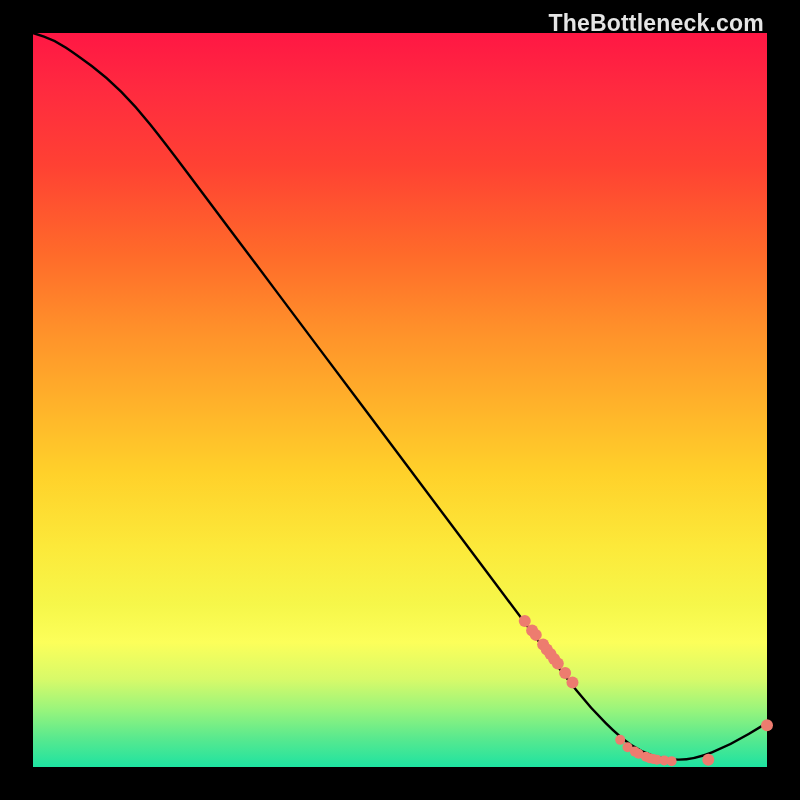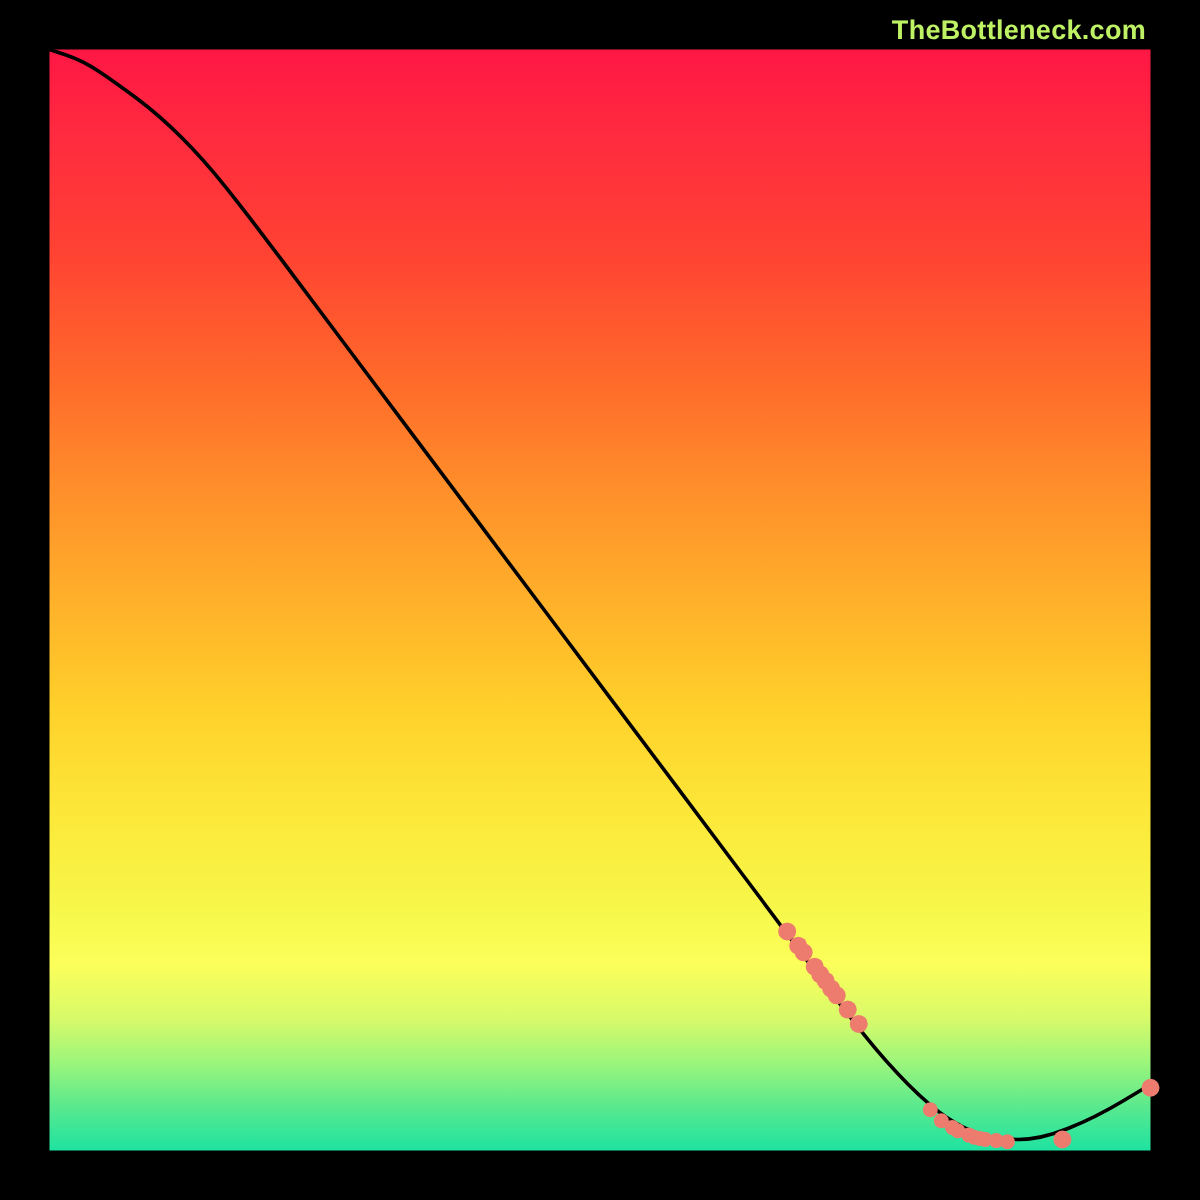--- a/index.html
+++ b/index.html
@@ -36,23 +36,23 @@
       #9cf57b 92%,
       #5ae98e 96%,
       #1ee3a1 100%
     );
   }
   .watermark {
     position: absolute;
     top: 10px;
     right: 36px;
     font-family: Arial, Helvetica, sans-serif;
-    font-size: 18px;
+    font-size: 23px;
     font-weight: 600;
-    color: #bef264;
+    color: #e5e5e5;
     letter-spacing: 0.2px;
   }
   svg.curve {
     position: absolute;
     left: 0;
     top: 0;
     width: 734px;
     height: 734px;
     overflow: visible;
   }

